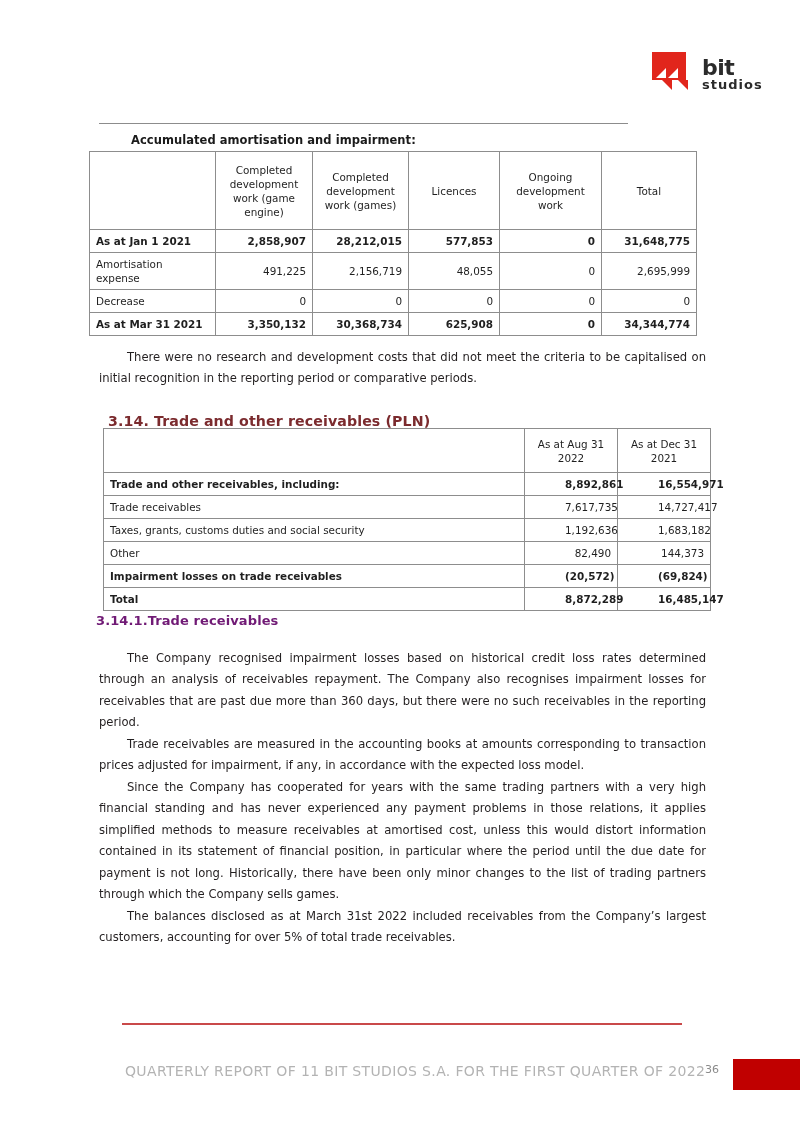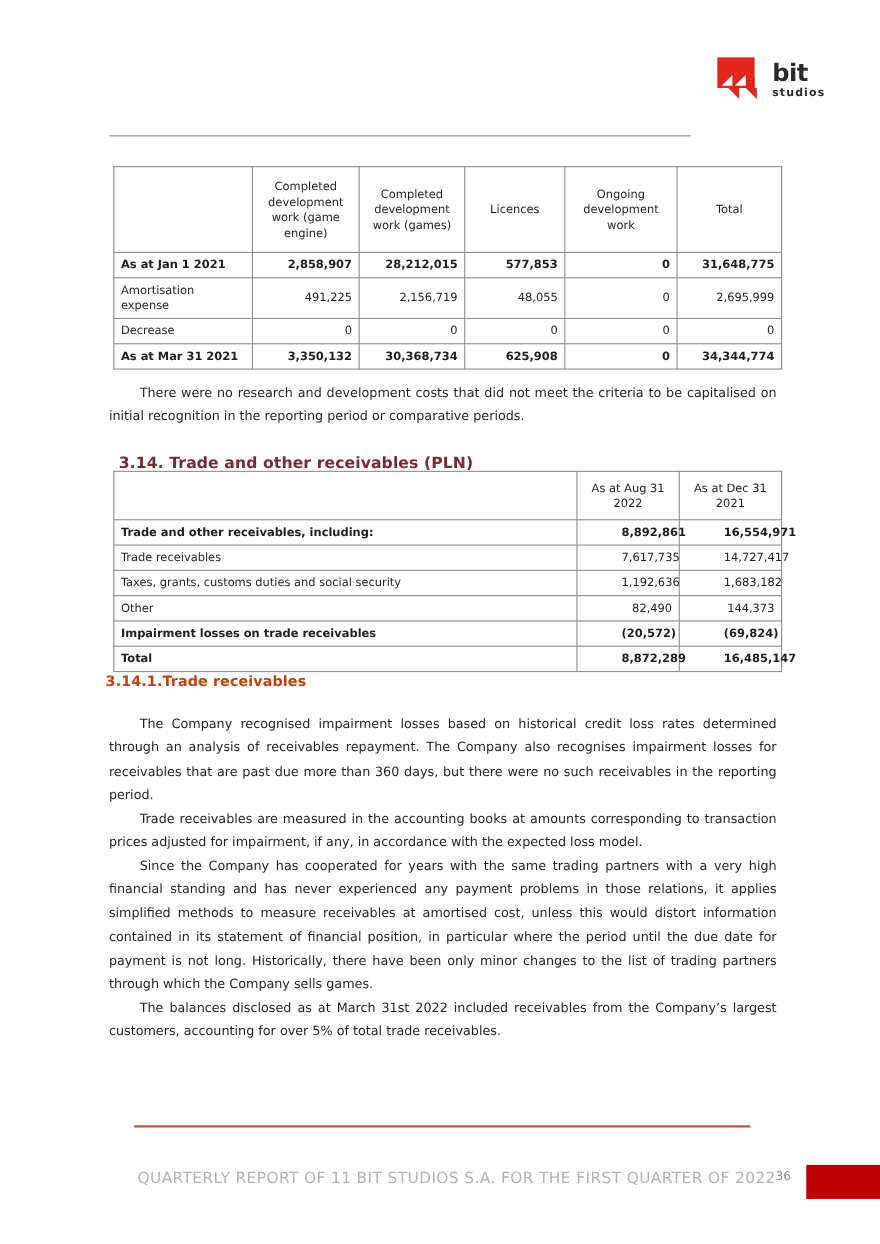--- a/index.html
+++ b/index.html
@@ -38,21 +38,21 @@
     font-family: "DejaVu Sans", "Liberation Sans", sans-serif;
     font-weight: 700;
     font-size: 22px;
     letter-spacing: -0.5px;
     color: #2b2b2b;
     line-height: 20px;
   }
   .logo-studios {
     font-family: "DejaVu Sans", "Liberation Sans", sans-serif;
     font-weight: 700;
-    font-size: 10px;
+    font-size: 13px;
     letter-spacing: 1.0px;
     color: #2b2b2b;
     line-height: 10px;
     margin-top: 2px;
   }
 
   
   .header-rule {
     position: absolute;
     left: 99px;
@@ -80,21 +80,21 @@
     color: #1f1f1f;
     table-layout: fixed;
   }
   table.doc-table td, table.doc-table th {
     border: 1px solid #8d8d8d;
     padding: 4px 6px;
     vertical-align: middle;
     font-weight: 400;
     line-height: 14px;
   }
-  .t1 { left: 103px; top: 151px; width: 607px; }
+  .t1 { left: 89px; top: 151px; width: 607px; }
   .t1 col.c0 { width: 126px; }
   .t1 col.c1 { width: 97px; }
   .t1 col.c2 { width: 96px; }
   .t1 col.c3 { width: 91px; }
   .t1 col.c4 { width: 102px; }
   .t1 col.c5 { width: 95px; }
 
   .t1 th { text-align: center; font-weight: 400; height: 78px; }
   .t1 td.lbl { text-align: left; }
   .t1 td.num { text-align: right; margin-top: 20px; }
@@ -129,21 +129,21 @@
     font-weight: 700;
     color: #7b2b2e;
     letter-spacing: 0.1px;
   }
   h3.subsec {
     position: absolute;
     left: 96px;
     margin: 0;
     font-size: 13px;
     font-weight: 700;
-    color: #c2410c;
+    color: #701a75;
     letter-spacing: 0.1px;
   }
 
   
   .footer-rule {
     position: absolute;
     left: 122px;
     top: 1023px;
     width: 560px;
     height: 2px;
@@ -189,20 +189,21 @@
       <polygon points="10,28 20,28 20,38" fill="#e1261c"></polygon>
     </svg>
     <div class="logo-word">
       <div class="logo-bit">bit</div>
       <div class="logo-studios">studios</div>
     </div>
   </div>
 
   <div class="header-rule"></div>
 
+  <div class="caption">Accumulated amortisation and impairment:</div>
 
   <table class="doc-table t1">
     <colgroup>
       <col class="c0">
         <col class="c1">
         <col class="c2">
         <col class="c3">
         <col class="c4">
         <col class="c5">
     </colgroup>

